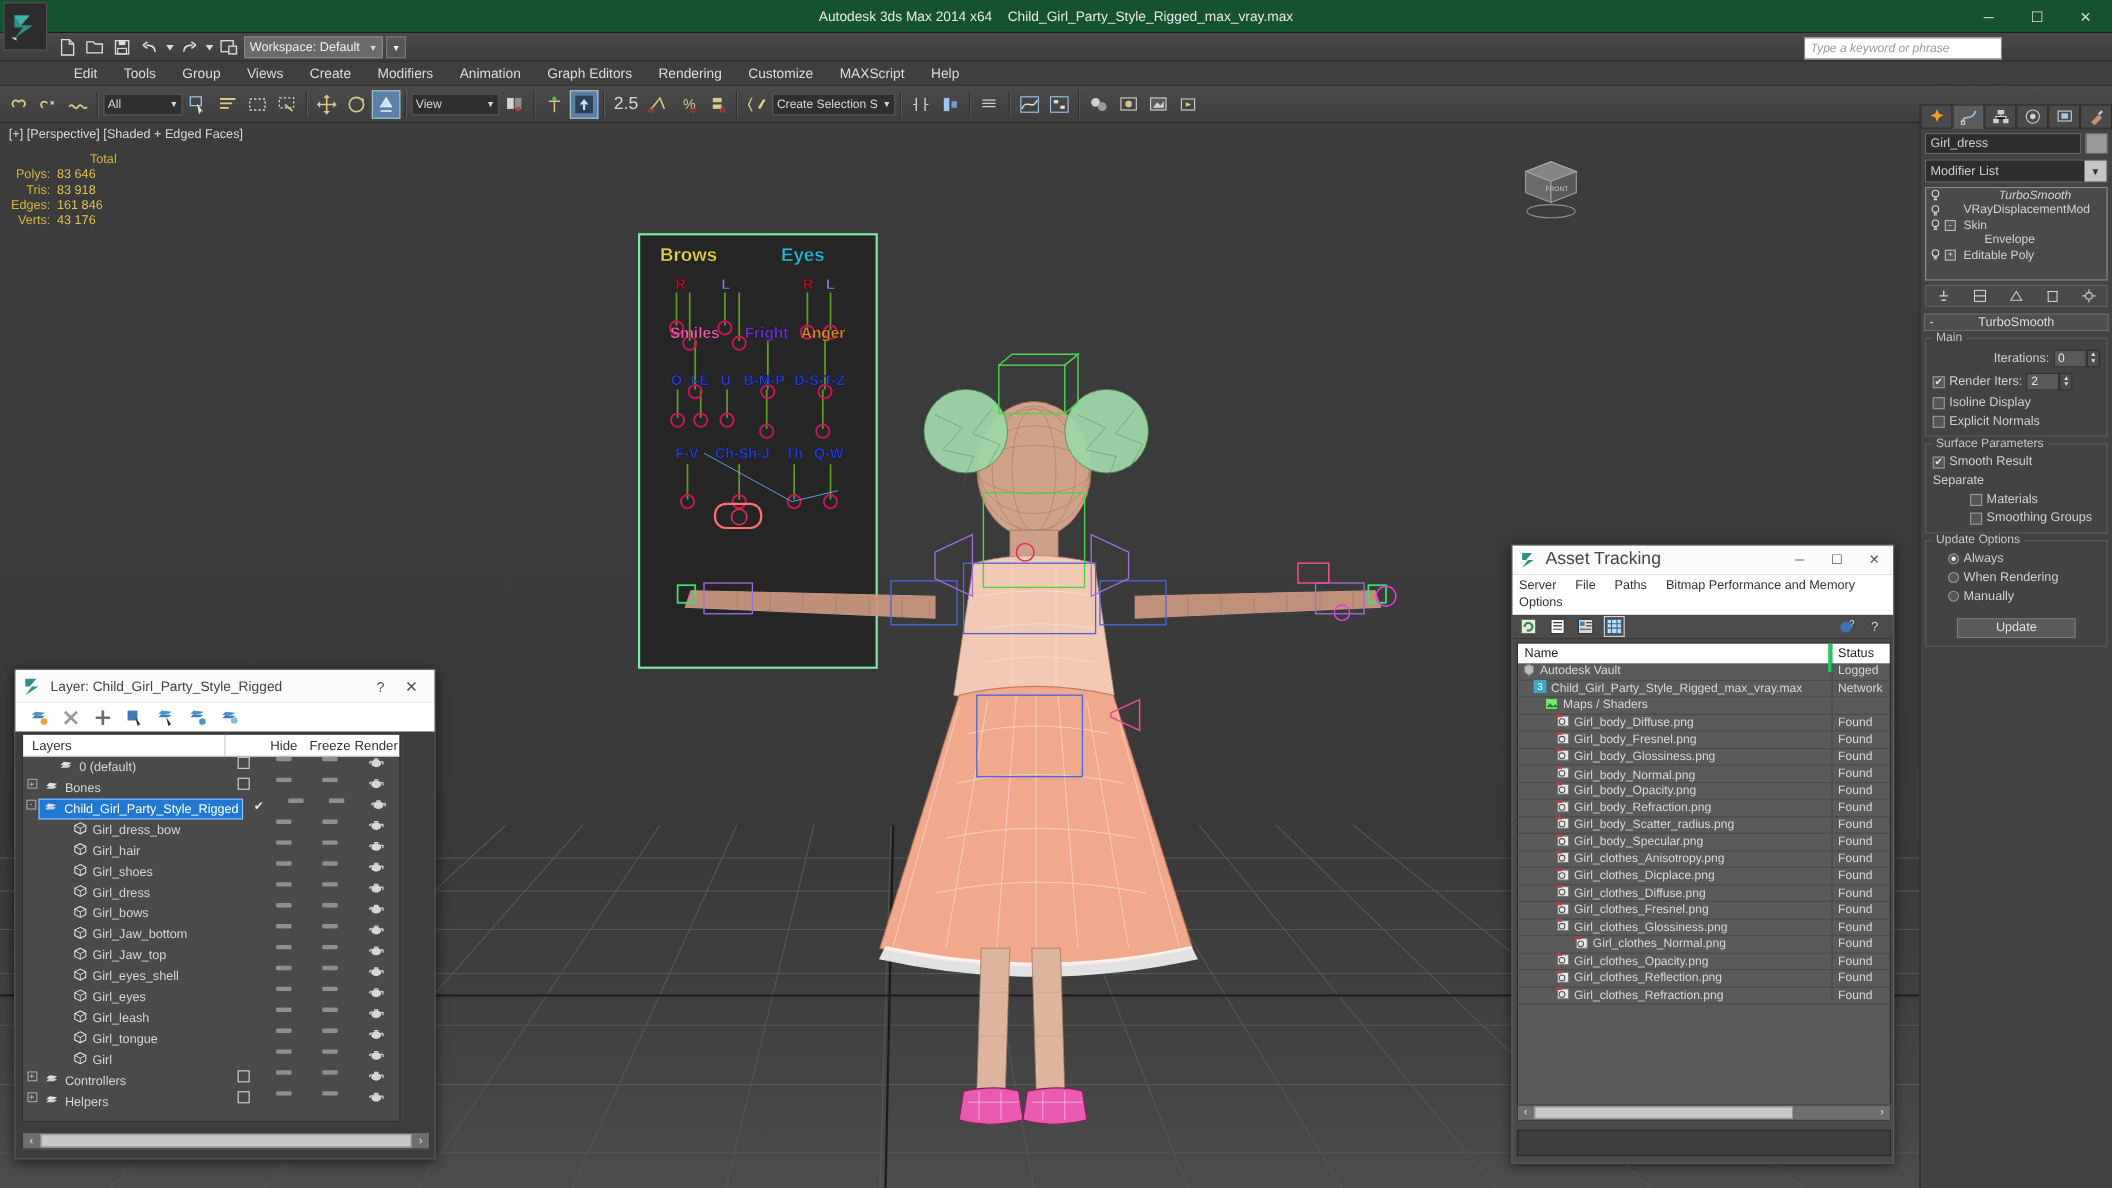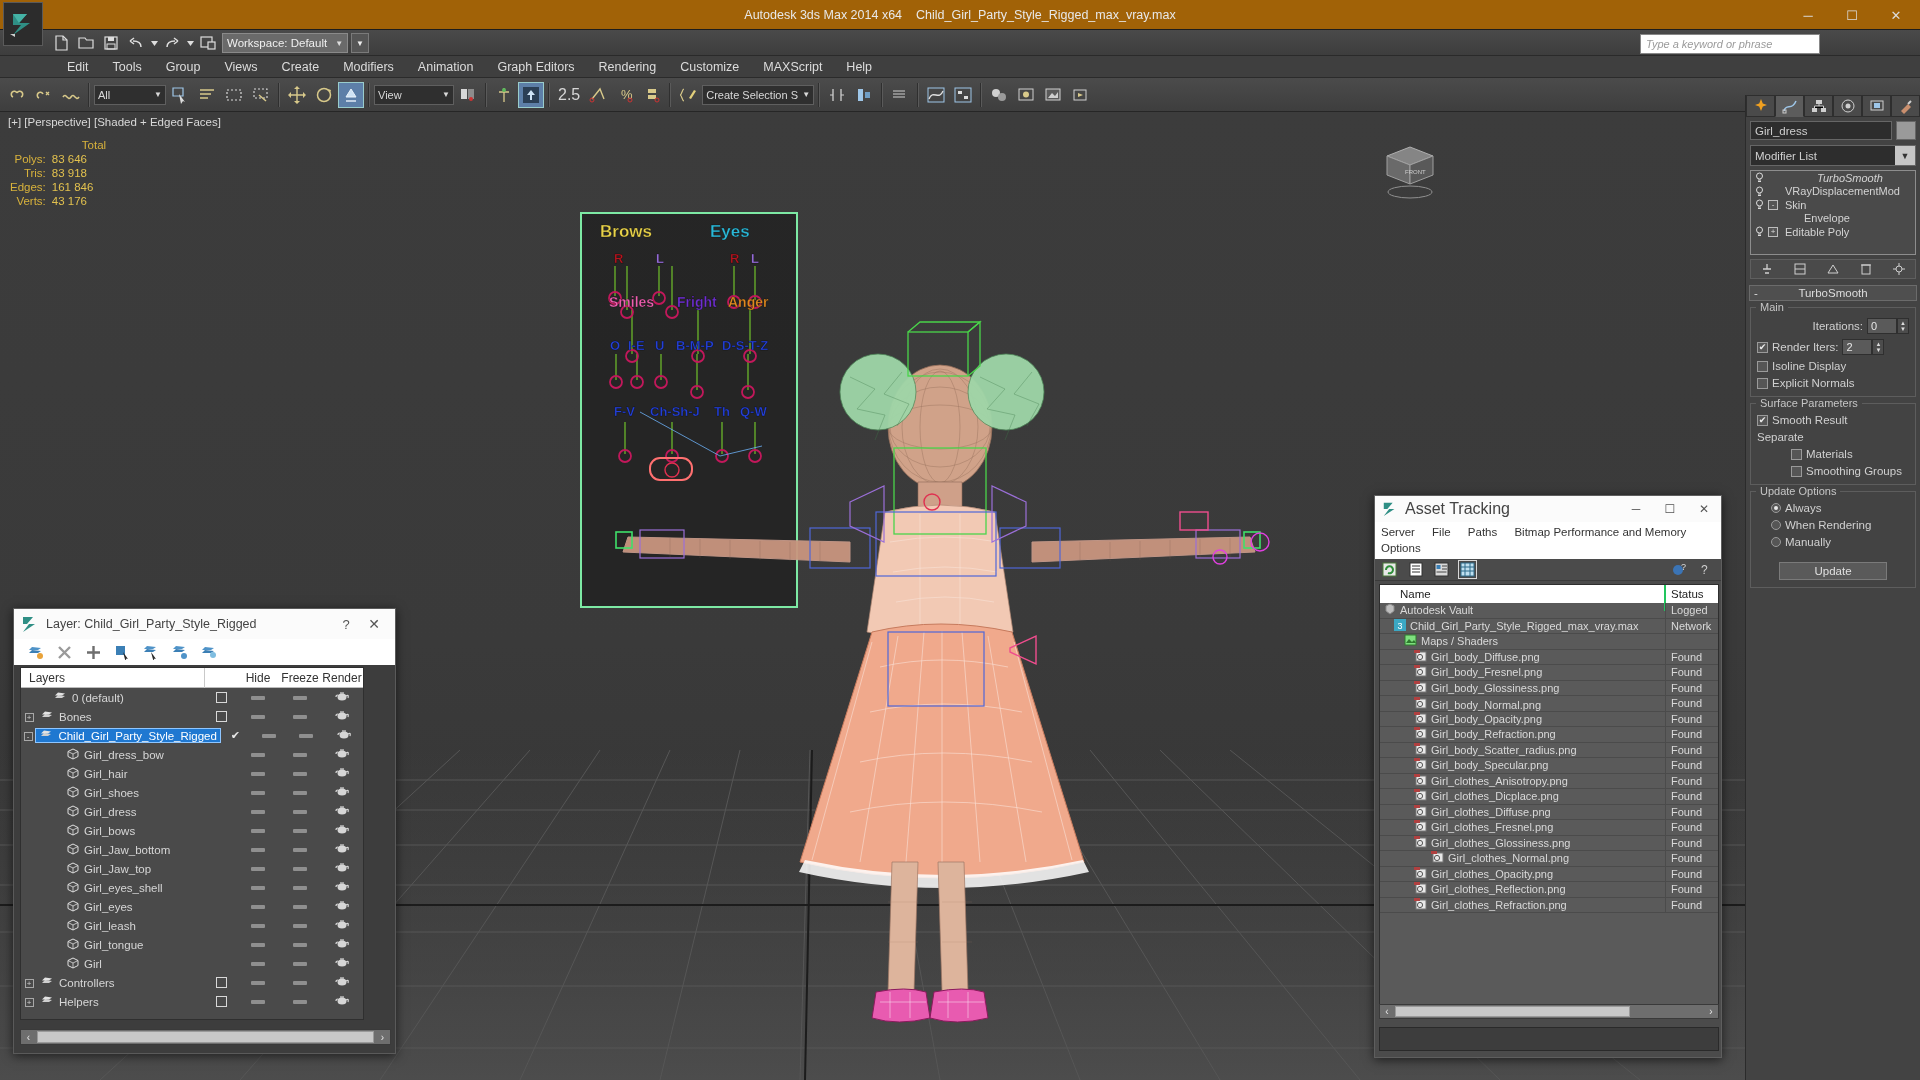--- a/index.html
+++ b/index.html
@@ -2,21 +2,21 @@
 <html><head>
 <meta charset="utf-8">
 <style>
   * { box-sizing: border-box; margin:0; padding:0; }
   html,body { width:1920px; height:1080px; overflow:hidden; background:#3b3b3b;
     font-family:"Liberation Sans", sans-serif; }
   #app { position:relative; width:1920px; height:1080px; }
 
   
   .titlebar { position:absolute; left:0; top:0; width:1920px; height:30px;
-    background:#a16207; border-bottom:1px solid #1d1d1d; }
+    background:#14532d; border-bottom:1px solid #1d1d1d; }
   .tb-left { position:absolute; left:4px; top:3px; display:flex; gap:2px; align-items:center; }
   .tb-sq { width:22px; height:22px; background:#3a3a3a; border:1px solid #4d4d4d; }
   .tb-title { position:absolute; left:0; top:0; width:1920px; height:30px;
     display:flex; align-items:center; justify-content:center; gap:14px;
     color:#e8e8e8; font-size:12.5px; pointer-events:none; }
   .tb-right { position:absolute; right:2px; top:0px; display:flex; height:30px; align-items:center; }
   .tb-btn { width:44px; height:30px; display:flex; align-items:center; justify-content:center;
     color:#dcdcdc; font-size:13px; }
 
   
@@ -88,21 +88,21 @@
   .ld-toolbar .tbi { width:18px; height:18px; display:flex;align-items:center;justify-content:center; }
   .ld-body { position:absolute; left:6px; top:58px; width:344px; height:353px;
     background:#4a4a4a; border:1px solid #2f2f2f; }
   .ld-head { height:20px; background:#fff; display:flex; align-items:center;
     font-size:12px; color:#333; border-bottom:1px solid #bbb; }
   .ld-head .c-name { flex:1; padding-left:8px; }
   .ld-head .c-sep { width:1px; height:20px; background:#c9c9c9; }
   .ld-head .c-hide,.ld-head .c-freeze,.ld-head .c-render { width:42px; text-align:center; }
   .ld-head .c-chk { width:32px; }
   .ld-rows { height:332px; overflow:hidden; }
-  .lrow { height:19px; display:flex; align-items:center; font-size:11.5px; color:#d6d6d6; }
+  .lrow { height:19px; display:flex; font-size:11.5px; color:#d6d6d6; }
   .lrow.sel .lname { background:#1f78d1; color:#fff; border:1px solid #8fc6ff; }
   .lrow .exp { width:16px; text-align:center; color:#cfcfcf; font-size:9px; }
   .lrow .lname { flex:1; display:flex; align-items:center; gap:5px; padding:0 3px; }
   .lrow .lchk { width:32px; display:flex; justify-content:center; }
   .lrow .lcell { width:42px; display:flex; justify-content:center; }
   .chkbox { width:11px;height:11px;border:1px solid #d8d8d8;background:#4a4a4a; }
   .dash { width:14px;height:4px;background:#8f8f8f;border-radius:1px; }
   .ld-hscroll { position:absolute; left:6px; bottom:8px; width:371px; height:16px;
     background:#6e6e6e; border:1px solid #3a3a3a; display:flex; align-items:center; }
   .ld-hscroll .ar { width:15px;text-align:center;color:#e6e6e6;font-size:10px; }
@@ -118,21 +118,21 @@
   .ad-menu { background:#fff; font-size:11.5px; color:#333; padding:2px 6px 3px 6px; line-height:16px; }
   .ad-menu span { margin-right:14px; }
   .ad-tools { height:22px; background:#4b4b4b; display:flex; align-items:center; gap:9px; padding-left:6px;
     border-bottom:1px solid #3a3a3a; position:relative; }
   .ad-tools .ati { width:17px;height:17px;display:flex;align-items:center;justify-content:center; }
   .ad-tools .ati.on { outline:1px solid #d9d9d9; }
   .ad-tools .right { position:absolute; right:6px; display:flex; gap:10px; }
   .ad-grid { position:absolute; left:4px; top:88px; width:340px; height:430px;
     background:#5a5a5a; border:1px solid #2e2e2e; overflow:hidden; }
   .ag-head { height:18px; background:#fff; display:flex; font-size:11.5px; color:#222; align-items:center; }
-  .ag-head .n { flex:1; padding-left:20px; border-right:2px solid #22c55e; height:34px; display:flex; align-items:center;}
+  .ag-head .n { flex:1; padding-left:6px; border-right:4px solid #22c55e; height:34px; display:flex; align-items:center;}
   .ag-head .s { width:52px; padding-left:5px; }
   .arow { height:15.5px; display:flex; font-size:11px; color:#d9d9d9; align-items:center;
     border-bottom:1px solid #4b4b4b; }
   .arow .an { flex:1; display:flex; align-items:center; gap:4px; border-right:1px solid #4b4b4b;
     height:15.5px; overflow:hidden; white-space:nowrap; }
   .arow .as { width:52px; padding-left:5px; }
   .ad-hscroll { position:absolute; left:4px; bottom:38px; width:340px; height:15px;
     background:#6e6e6e; border:1px solid #3a3a3a; display:flex; align-items:center; }
   .ad-hscroll .ar { width:14px;text-align:center;color:#e6e6e6;font-size:10px; }
   .ad-hscroll .thumb { height:11px; background:#c8c8c8; border:1px solid #9a9a9a; width:235px; margin-left:1px; }

